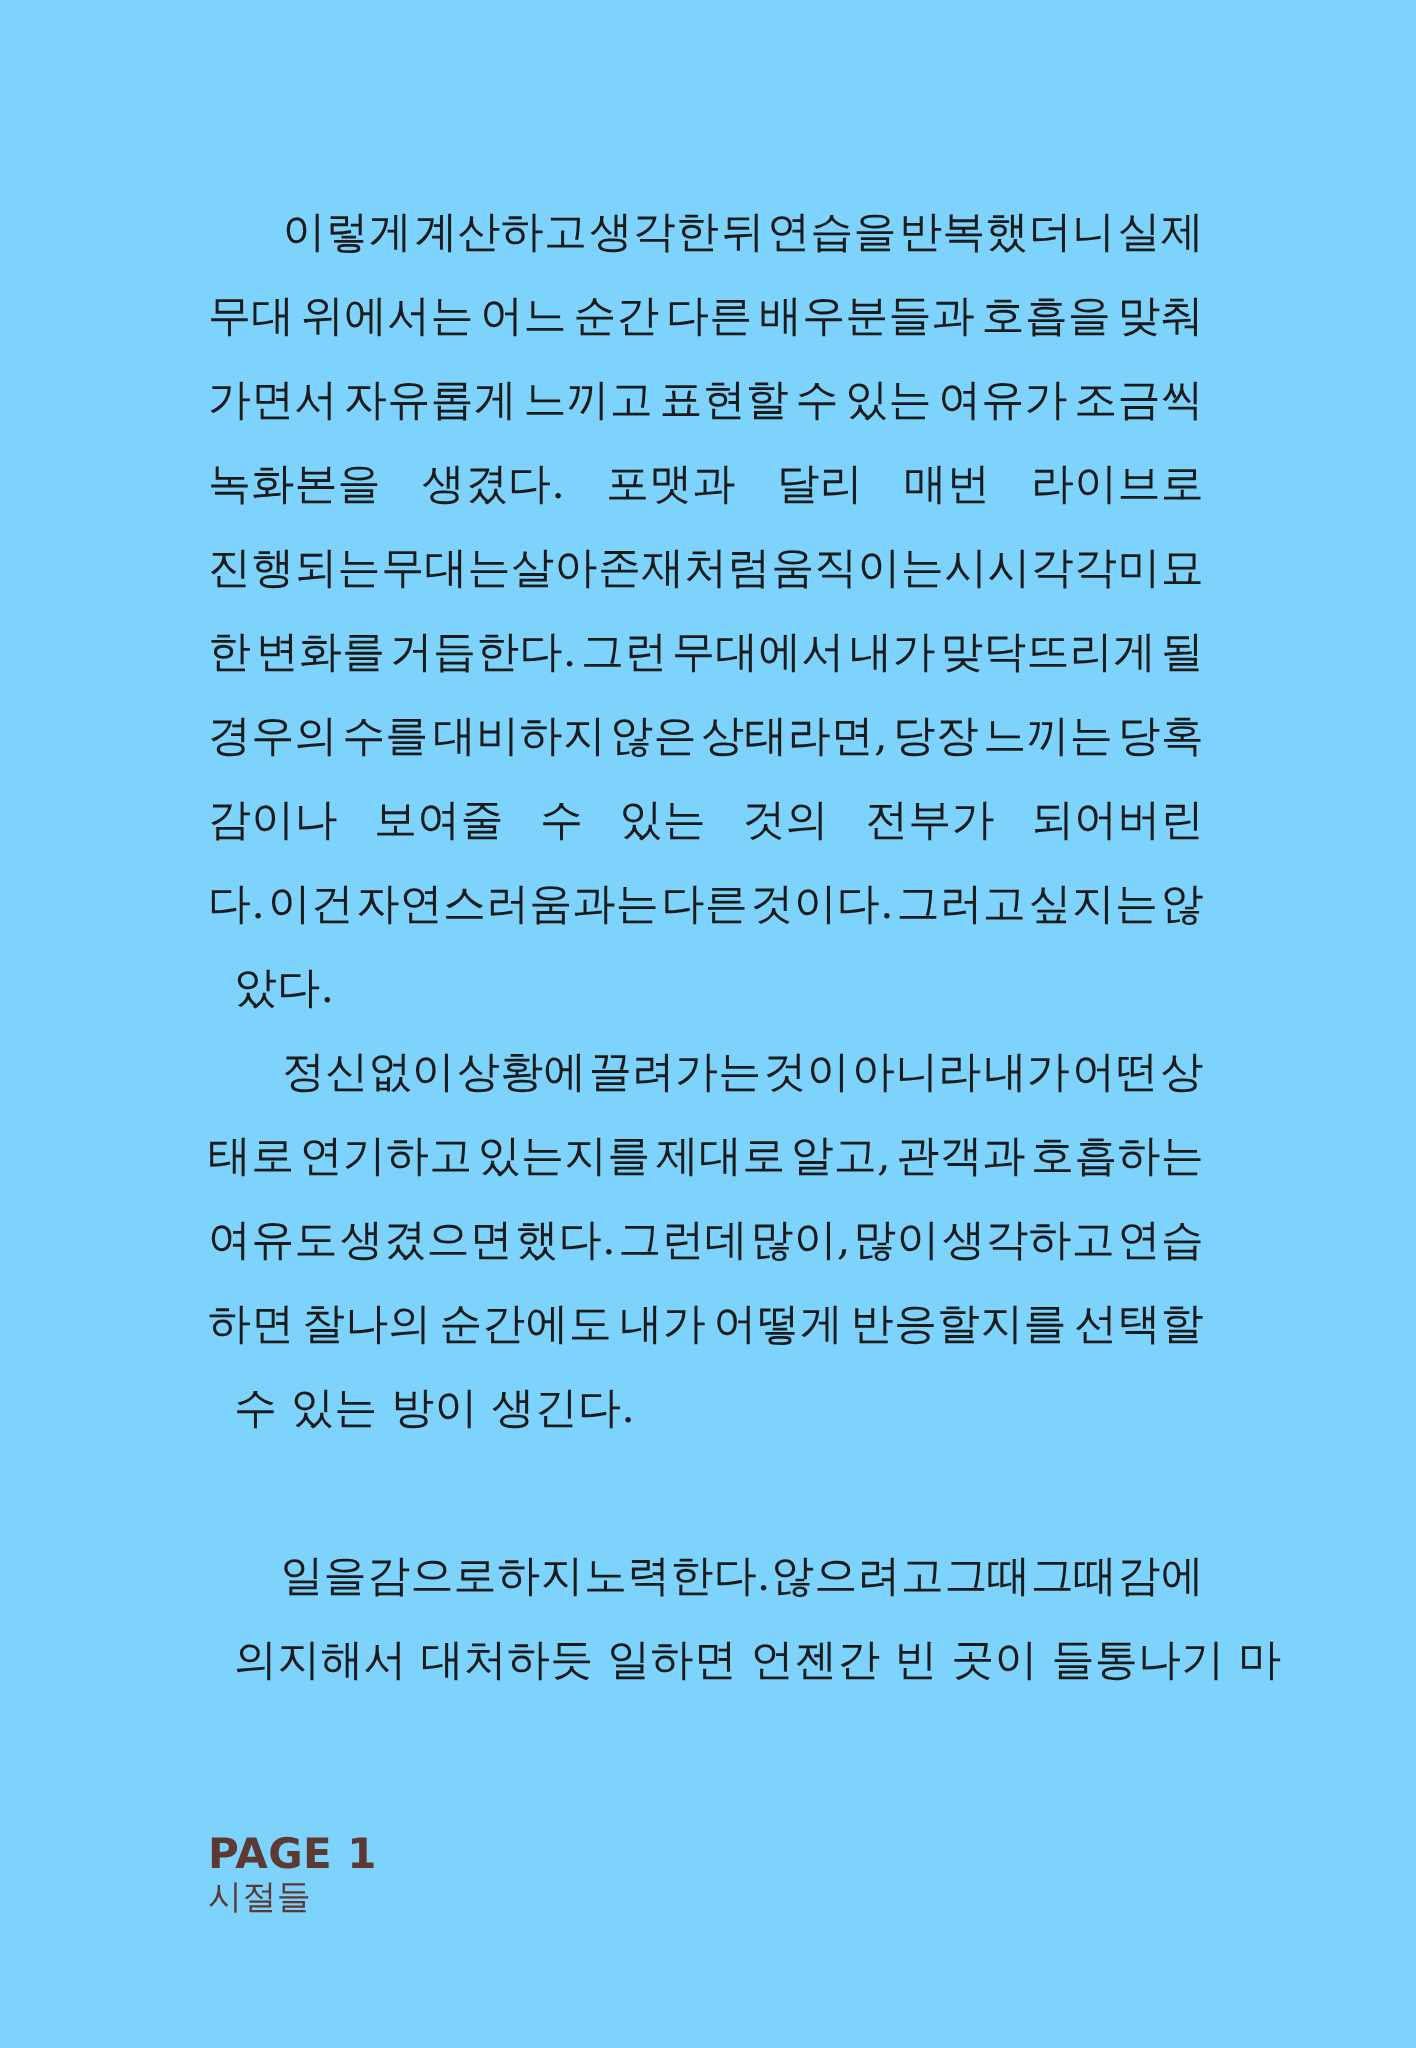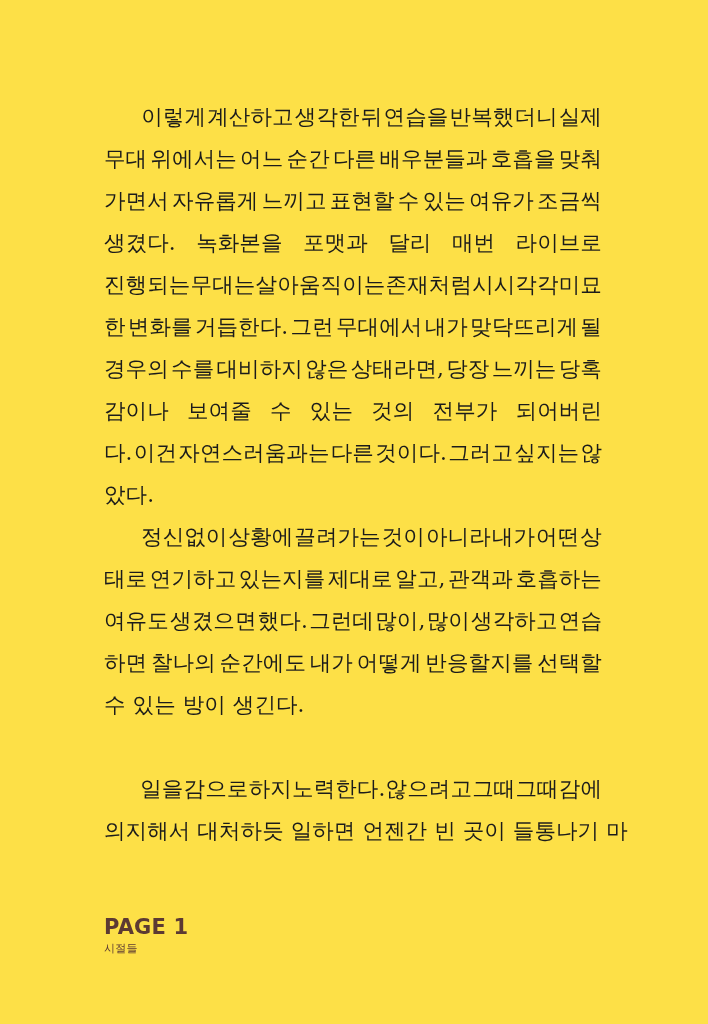--- a/index.html
+++ b/index.html
@@ -7,21 +7,21 @@
     margin: 0;
     padding: 0;
     background: #ffffff;
   }
 
   .page {
     position: relative;
     width: 708px;
     height: 1024px;
     margin: 0 auto;
-    background: #fde047;
+    background: #7dd3fc;
     overflow: hidden;
     font-family: "DejaVu Serif", "Liberation Serif", serif;
     -webkit-font-smoothing: antialiased;
   }
 
   
   .body-text {
     position: absolute;
     left: 104px;
     top: 96px;
@@ -50,20 +50,21 @@
     display: flex;
     justify-content: space-between;
   }
 
   .para .line.j > span.w {
     display: inline-block;
   }
 
   .para .line.last {
     display: block;
+    margin-left: 13px;
   }
 
   .indent {
     display: inline-block;
     width: 36px;
   }
 
   
   .para-gap {
     height: 42px;
@@ -83,21 +84,21 @@
     font-size: 21px;
     letter-spacing: 0.2px;
     color: #5c3a33;
     line-height: 20px;
     margin: 0;
   }
 
   .footer-title {
     font-family: "DejaVu Sans", "Liberation Sans", sans-serif;
     font-weight: 400;
-    font-size: 11px;
+    font-size: 17px;
     color: #5c3a33;
     line-height: 20px;
     margin: 2px 0 0 0;
     letter-spacing: 0.2px;
   }
 </style>
 </head>
 <body>
 
 <div class="page">
@@ -129,33 +130,33 @@
             <span class="w">가면서</span>
             <span class="w">자유롭게</span>
             <span class="w">느끼고</span>
             <span class="w">표현할</span>
             <span class="w">수</span>
             <span class="w">있는</span>
             <span class="w">여유가</span>
             <span class="w">조금씩</span>
           </span>
           <span class="line j">
+            <span class="w">녹화본을</span>
             <span class="w">생겼다.</span>
-            <span class="w">녹화본을</span>
             <span class="w">포맷과</span>
             <span class="w">달리</span>
             <span class="w">매번</span>
             <span class="w">라이브로</span>
           </span>
           <span class="line j">
             <span class="w">진행되는</span>
             <span class="w">무대는</span>
             <span class="w">살아</span>
+            <span class="w">존재처럼</span>
             <span class="w">움직이는</span>
-            <span class="w">존재처럼</span>
             <span class="w">시시각각</span>
             <span class="w">미묘</span>
           </span>
           <span class="line j">
             <span class="w">한</span>
             <span class="w">변화를</span>
             <span class="w">거듭한다.</span>
             <span class="w">그런</span>
             <span class="w">무대에서</span>
             <span class="w">내가</span>

